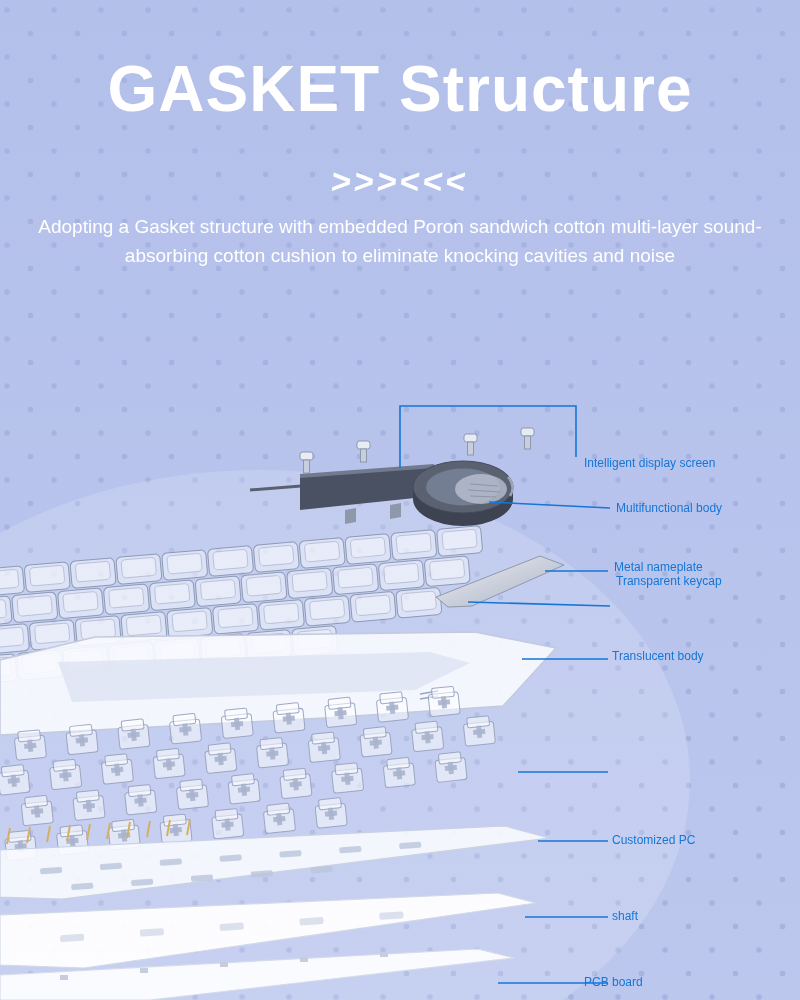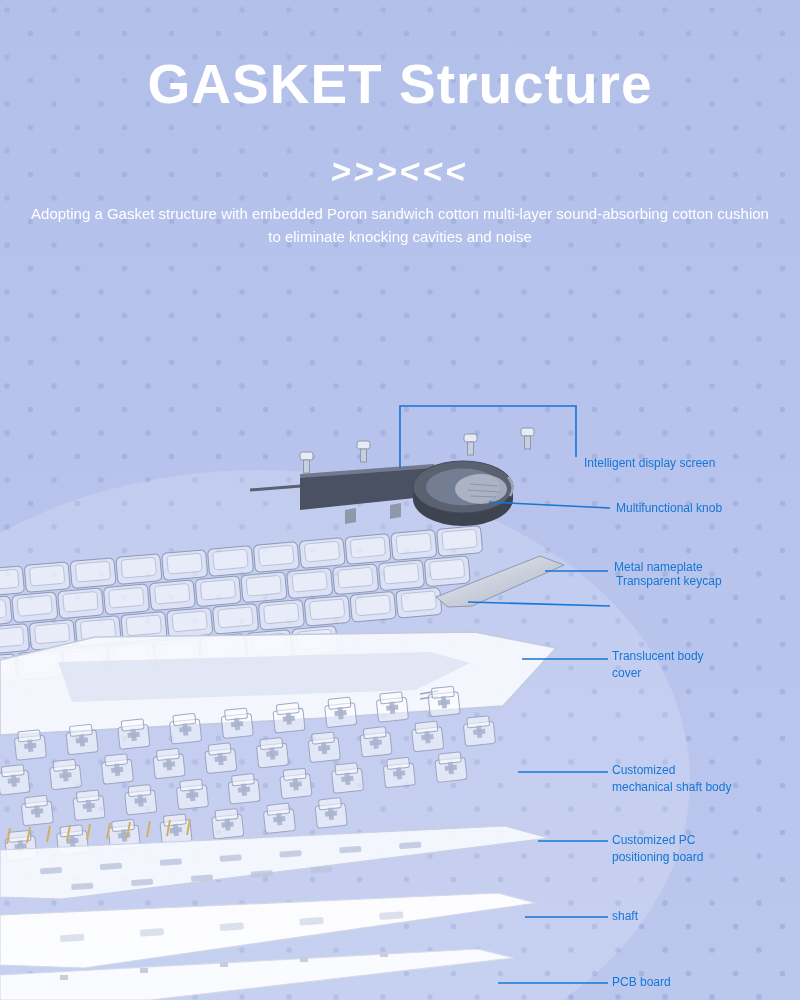--- a/index.html
+++ b/index.html
@@ -10,29 +10,29 @@
     background-image:
       radial-gradient(circle,#a6b3e0 2.6px,rgba(0,0,0,0) 3.2px),
       radial-gradient(circle,#a6b3e0 2.6px,rgba(0,0,0,0) 3.2px),
       linear-gradient(#b3c0ea,#bcc7ee);
     background-size:47px 47px,47px 47px,100% 100%;
     background-position:7px 10px,30.5px 33.5px,0 0;
   }
   header{position:relative;z-index:2;}
   .title{
     margin:0;padding-top:52px;text-align:center;color:#ffffff;
-    font-size:55px;font-weight:700;letter-spacing:1px;
+    font-size:64px;font-weight:700;letter-spacing:1px;
   }
   .arrows{
     margin-top:36px;text-align:center;color:#ffffff;
     font-size:34px;font-weight:800;letter-spacing:3px;transform:skewX(-6deg);
   }
   .desc{
     width:744px;margin:12px auto 0;text-align:center;color:#ffffff;
-    font-size:15px;line-height:1.5;font-weight:400;
+    font-size:19px;line-height:1.5;font-weight:400;
   }
   .diagram-svg{position:absolute;left:0;top:0;width:800px;height:1000px;z-index:1;}
   .part-label{
     position:absolute;z-index:3;color:#1476d6;font-size:12px;line-height:1.45;
   }
   .part-label span{display:block;}
   .nowrap{white-space:nowrap;}
 </style>
 </head>
 <body>
@@ -251,40 +251,34 @@
   <header>
     <h1 class="title">GASKET Structure</h1>
     <div class="arrows">&gt;&gt;&gt;&lt;&lt;&lt;</div>
     <p class="desc">Adopting a Gasket structure with embedded Poron sandwich cotton multi-layer sound-absorbing cotton cushion to eliminate knocking cavities and noise</p>
   </header>
 
   <div class="part-label nowrap" style="left:584px;top:455px">
     <span>Intelligent display screen</span>
   </div>
   <div class="part-label nowrap" style="left:616px;top:500px">
-    <span>Multifunctional knob</span>
+    <span>Multifunctional body</span>
   </div>
   <div class="part-label nowrap" style="left:614px;top:559px">
     <span>Metal nameplate</span>
   </div>
   <div class="part-label nowrap" style="left:616px;top:573px">
     <span>Transparent keycap</span>
   </div>
   <div class="part-label" style="left:612px;top:648px;width:160px">
     <span>Translucent body</span>
-    <span>cover</span>
-  </div>
-  <div class="part-label" style="left:612px;top:762px;width:180px">
-    <span>Customized</span>
-    <span>mechanical shaft body</span>
   </div>
   <div class="part-label" style="left:612px;top:832px;width:160px">
     <span>Customized PC</span>
-    <span>positioning board</span>
   </div>
   <div class="part-label" style="left:612px;top:908px;width:140px">
     <span>shaft</span>
   </div>
-  <div class="part-label nowrap" style="left:612px;top:974px">
+  <div class="part-label nowrap" style="left:584px;top:974px">
     <span>PCB board</span>
   </div>
 
 </div>
 
 </body></html>

